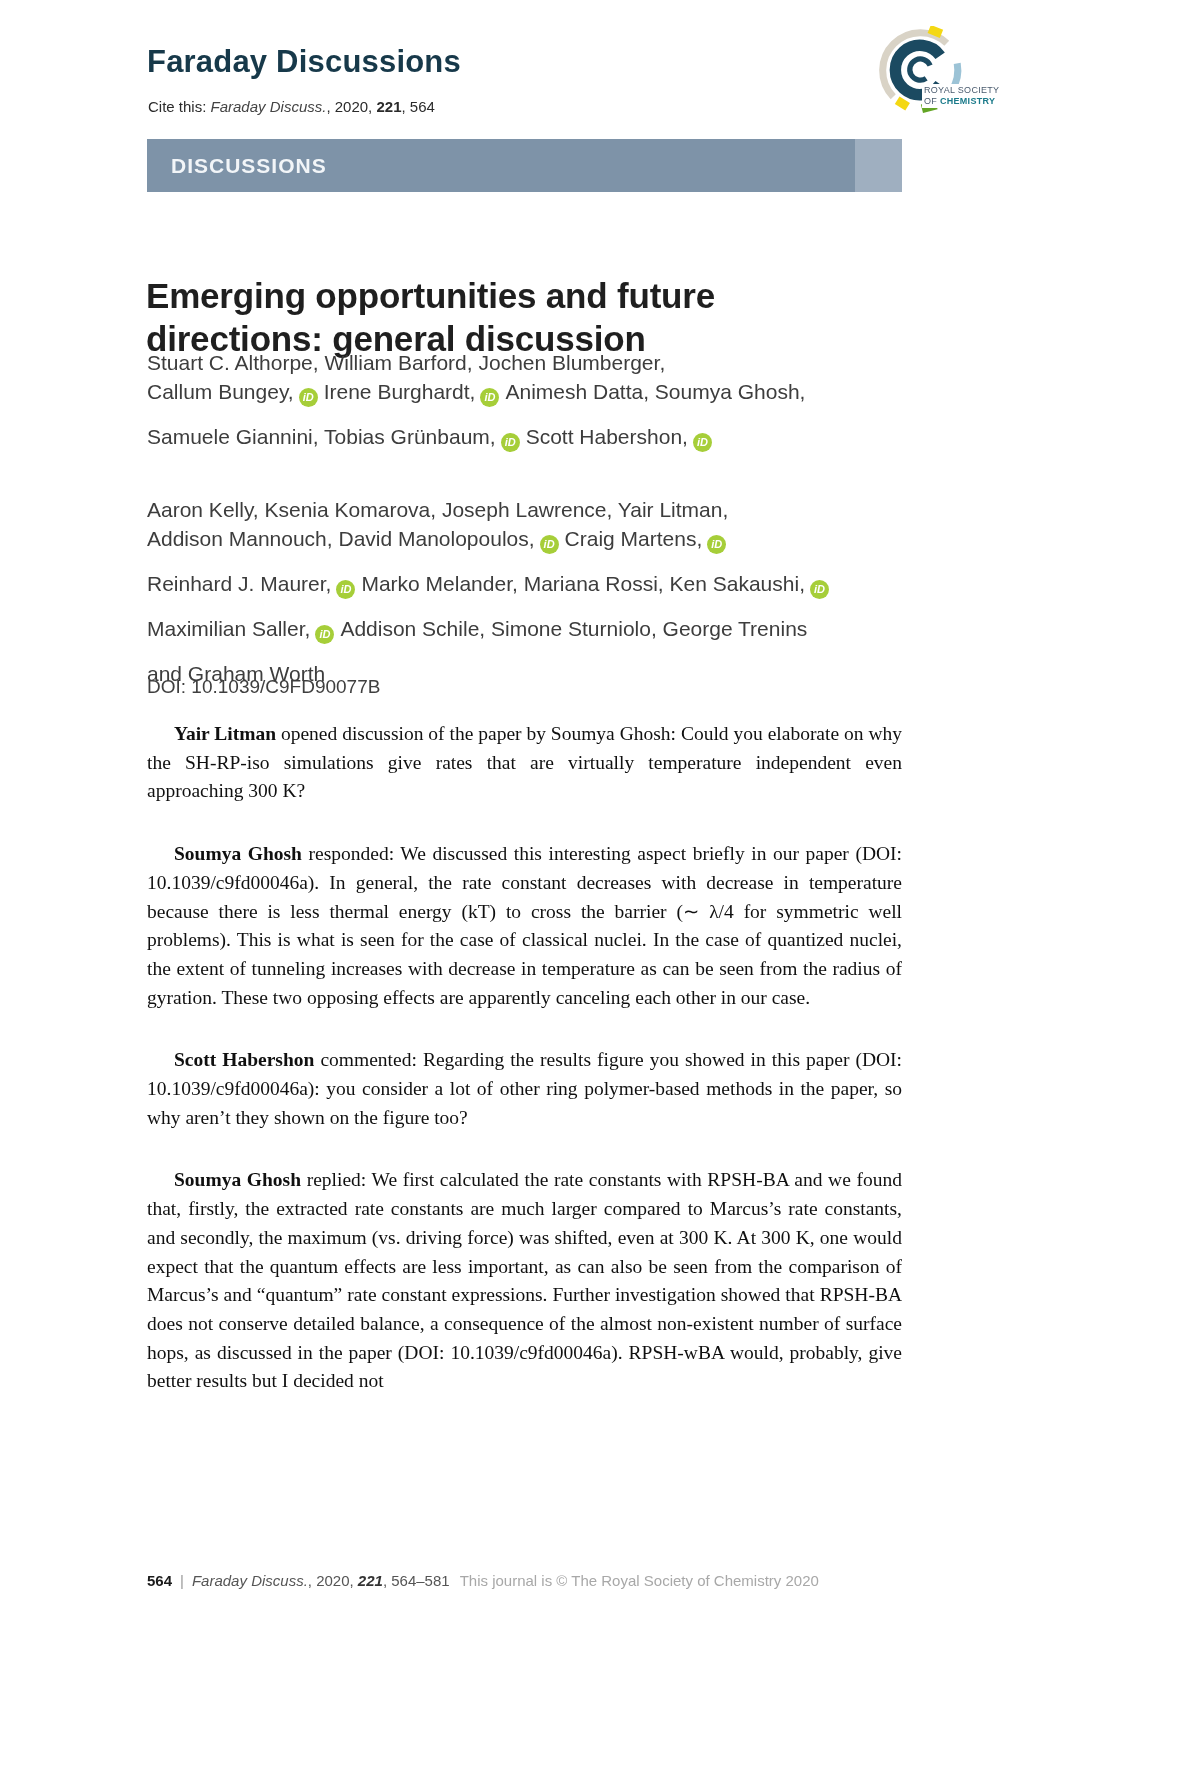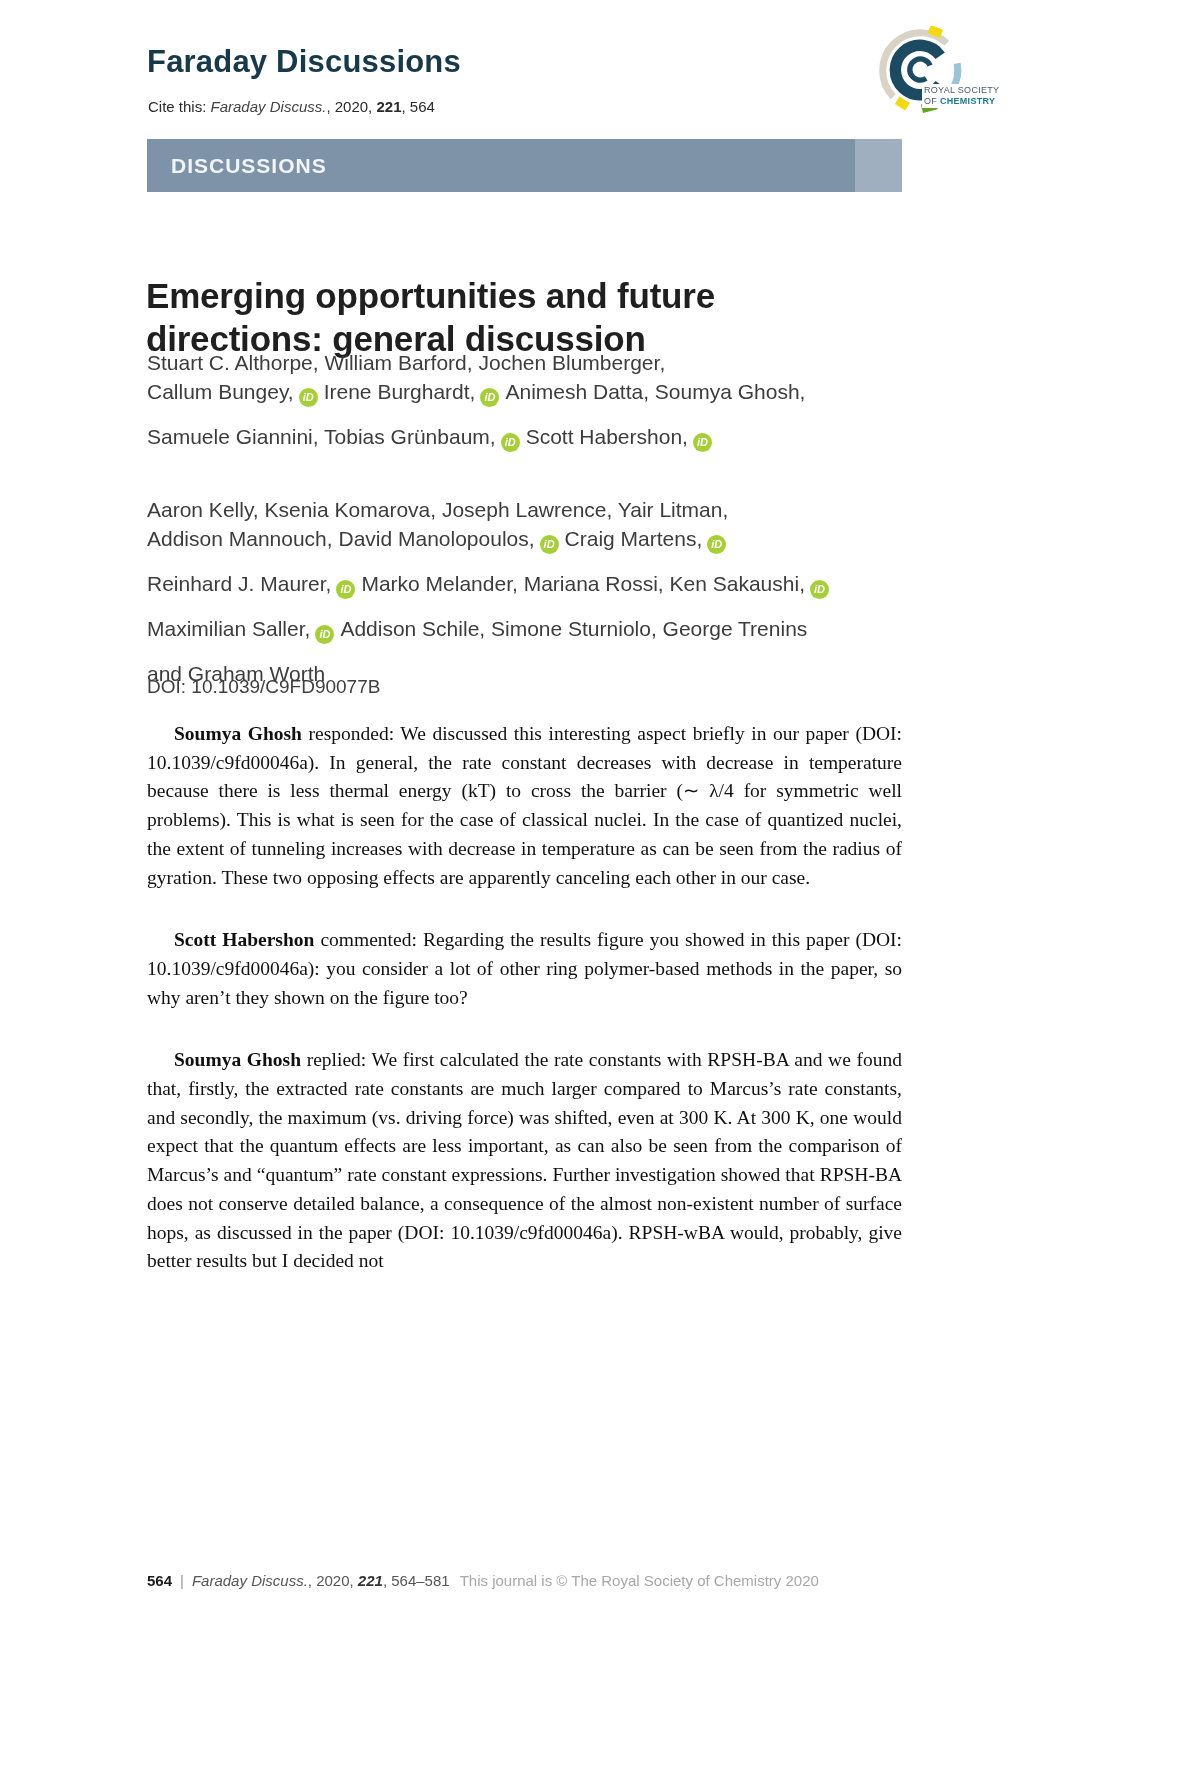--- a/index.html
+++ b/index.html
@@ -129,20 +129,21 @@
     <span>Aaron Kelly, Ksenia Komarova, Joseph Lawrence, Yair Litman,</span><br>
     <span>Addison Mannouch, David Manolopoulos,</span><span class="orcid">iD</span><span>Craig Martens,</span><span class="orcid">iD</span><br>
     <span>Reinhard J. Maurer,</span><span class="orcid">iD</span><span>Marko Melander, Mariana Rossi, Ken Sakaushi,</span><span class="orcid">iD</span><br>
     <span>Maximilian Saller,</span><span class="orcid">iD</span><span>Addison Schile, Simone Sturniolo, George Trenins</span><br>
     <span>and Graham Worth</span>
   </div>
 
   <div class="doi-line">DOI: 10.1039/C9FD90077B</div>
 
   <div class="body-text">
+    <p><span class="speaker">Yair Litman</span><span> opened discussion of the paper by Soumya Ghosh: Could you elaborate on why the SH-RP-iso simulations give rates that are virtually temperature independent even approaching 300 K?</span></p>
     <p><span class="speaker">Soumya Ghosh</span><span> responded: We discussed this interesting aspect briefly in our paper (DOI: 10.1039/c9fd00046a). In general, the rate constant decreases with decrease in temperature because there is less thermal energy (kT) to cross the barrier (∼ λ/4 for symmetric well problems). This is what is seen for the case of classical nuclei. In the case of quantized nuclei, the extent of tunneling increases with decrease in temperature as can be seen from the radius of gyration. These two opposing effects are apparently canceling each other in our case.</span></p>
     <p><span class="speaker">Scott Habershon</span><span> commented: Regarding the results figure you showed in this paper (DOI: 10.1039/c9fd00046a): you consider a lot of other ring polymer-based methods in the paper, so why aren’t they shown on the figure too?</span></p>
     <p><span class="speaker">Soumya Ghosh</span><span> replied: We first calculated the rate constants with RPSH-BA and we found that, firstly, the extracted rate constants are much larger compared to Marcus’s rate constants, and secondly, the maximum (vs. driving force) was shifted, even at 300 K. At 300 K, one would expect that the quantum effects are less important, as can also be seen from the comparison of Marcus’s and “quantum” rate constant expressions. Further investigation showed that RPSH-BA does not conserve detailed balance, a consequence of the almost non-existent number of surface hops, as discussed in the paper (DOI: 10.1039/c9fd00046a). RPSH-wBA would, probably, give better results but I decided not</span></p>
   </div>
 
   <div class="footer">
     <span class="pg">564</span><span class="sep">|</span><span class="jt">Faraday Discuss.</span><span class="pgs">, 2020, </span><span class="vol">221</span><span class="pgs">, 564–581</span><span class="rights">This journal is © The Royal Society of Chemistry 2020</span>
   </div>
 
 </div>

